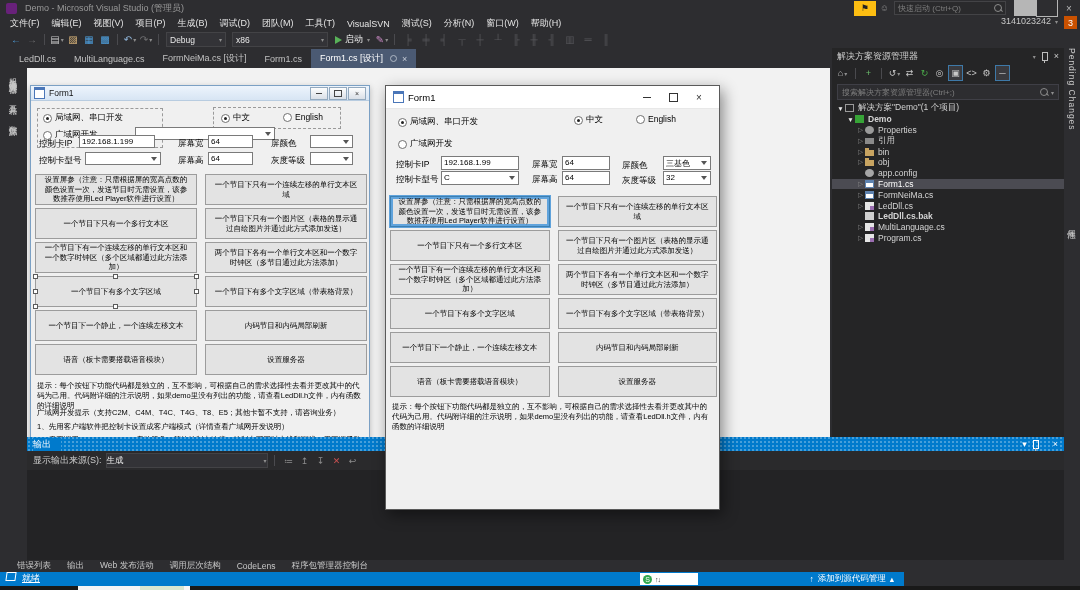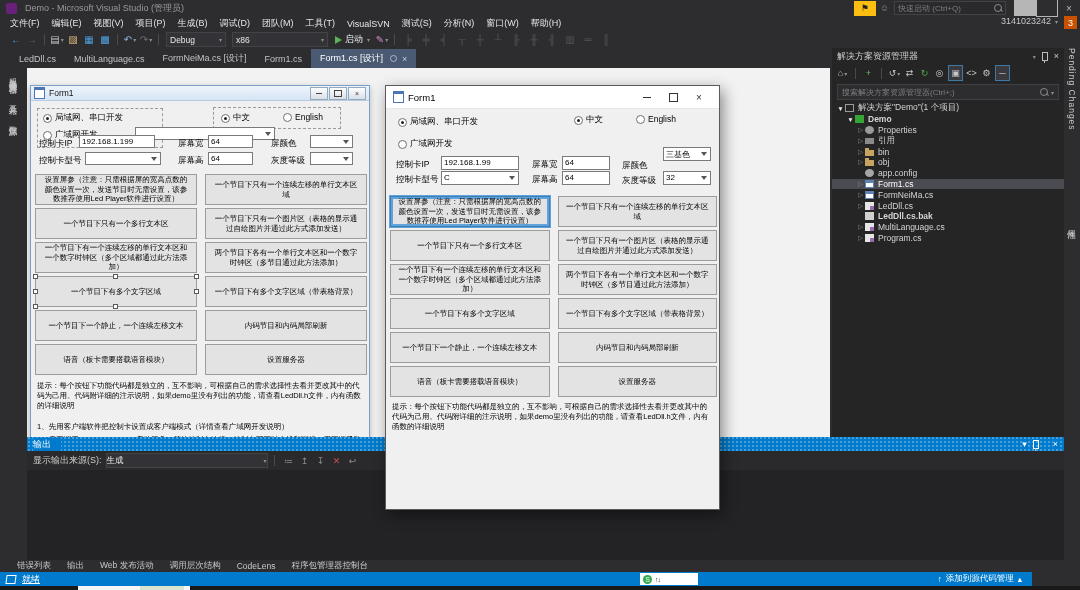--- a/index.html
+++ b/index.html
@@ -112,21 +112,21 @@
   .out-title .t{background:#007ACC;padding-right:10px;}
   .out-title .sp{flex:1;}
   .oti{margin-left:8px;font-size:9px;color:#FFF;background:#007ACC;}
   .out-bar{height:19px;display:flex;align-items:center;padding:0 6px;background:#2A2A2C;color:#CCC;}
   .out-combo{width:160px;height:13px;margin-left:4px;border:1px solid #434346;background:#333337;color:#E8E8E8;font-size:8.5px;display:flex;align-items:center;justify-content:space-between;padding:0 0;}
   .obi{min-width:14px;height:14px;display:flex;align-items:center;justify-content:center;font-size:9px;color:#8E8E8E;margin:0 1px;}
   .out-body{height:90px;background:#232325;}
   
   .btabs{position:absolute;left:0;top:560px;width:1080px;height:12px;display:flex;align-items:center;padding-left:17px;gap:16px;}
   .btab{font-size:8.5px;color:#C8C8C8;white-space:nowrap;}
-  .status{position:absolute;left:0;top:572px;width:1032px;height:14px;background:#007ACC;display:flex;align-items:center;color:#FFF;z-index:30;text-decoration:underline;}
+  .status{position:absolute;left:0;top:572px;width:904px;height:14px;background:#007ACC;display:flex;align-items:flex-start;color:#FFF;z-index:30;text-decoration:underline;}
   .st-ico{width:8px;height:7px;border:1px solid #fff;margin:0 6px 0 6px;transform:skewX(-8deg);}
   .svnbox{position:absolute;left:640px;top:1px;width:52px;height:12px;background:#fff;display:flex;align-items:center;gap:3px;padding:0 3px;color:#222;}
   .svns{width:9px;height:9px;border-radius:50%;background:#2FA84F;color:#fff;font-size:7px;display:flex;align-items:center;justify-content:center;}
   .svnarr{font-size:7px;color:#333;letter-spacing:-1px;}
   .st-r{position:absolute;right:10px;top:0;height:14px;display:flex;align-items:center;gap:4px;font-size:8.5px;color:#FFF;}
   .taskbar{position:absolute;left:0;top:586px;width:1080px;height:4px;background:#191919;}
   .taskbar .w1{position:absolute;left:78px;width:112px;height:4px;background:#F5F5F5;}
   .taskbar .w2{position:absolute;left:140px;width:44px;height:4px;background:#D8E6D0;}
 </style>
 </head>
@@ -292,20 +292,21 @@
           <div class="fbtn">两个节目下各有一个单行文本区和一个数字时钟区（多节目通过此方法添加）</div>
           <div class="fbtn">一个节目下有多个文字区域<span class="hd nw"></span><span class="hd n"></span><span class="hd ne"></span><span class="hd w"></span><span class="hd e"></span><span class="hd sw"></span><span class="hd s"></span></div>
           <div class="fbtn">一个节目下有多个文字区域（带表格背景）</div>
           <div class="fbtn">一个节目下一个静止，一个连续左移文本</div>
           <div class="fbtn">内码节目和内码局部刷新</div>
           <div class="fbtn">语音（板卡需要搭载语音模块）</div>
           <div class="fbtn">设置服务器</div>
         </div>
 
       <div class="hint" style="left:6px;top:295px;width:328px;">提示：每个按钮下功能代码都是独立的，互不影响，可根据自己的需求选择性去看并更改其中的代码为己用。代码附详细的注示说明，如果demo里没有列出的功能，请查看LedDll.h文件，内有函数的详细说明</div>
+      <div class="hint" style="left:6px;top:322px;width:328px;">广域网开发提示（支持C2M、C4M、T4C、T4G、T8、E5；其他卡暂不支持，请咨询业务）</div>
       <div class="hint" style="left:6px;top:336px;width:328px;">1、先用客户端软件把控制卡设置成客户端模式（详情查看广域网开发说明）</div>
       <div class="hint" style="left:6px;top:349px;width:328px;">2、需要调用LV_LedInitServer启动服务，等待控制卡连接，控制卡可同时上线和下线，用回调函数LedServerCallback监听。</div>
     </div>
   </div>
 
   <div class="form rf">
     <div class="r-title">
       <span class="formico"></span>
       <span>Form1</span>
       <span class="sp"></span>
@@ -332,21 +333,21 @@
     <div class="rd" style="left:250px;top:28px;">
         <span class="c"></span>
         <span>English</span>
       </div>
 
     <div class="flbl" style="left:10px;top:73px;">控制卡IP</div>
     <div class="tb2" style="left:55px;top:70px;width:78px;height:14px;">192.168.1.99</div>
     <div class="flbl" style="left:146px;top:73px;">屏幕宽</div>
     <div class="tb2" style="left:176px;top:70px;width:48px;height:14px;">64</div>
     <div class="flbl" style="left:236px;top:74px;">屏颜色</div>
-    <div class="cb2" style="left:277px;top:61px;width:48px;height:14px;">三基色</div>
+    <div class="cb2" style="left:277px;top:70px;width:48px;height:14px;">三基色</div>
 
     <div class="flbl" style="left:10px;top:88px;">控制卡型号</div>
     <div class="cb2" style="left:55px;top:85px;width:78px;height:14px;">C</div>
     <div class="flbl" style="left:146px;top:88px;">屏幕高</div>
     <div class="tb2" style="left:176px;top:85px;width:48px;height:14px;">64</div>
     <div class="flbl" style="left:236px;top:89px;">灰度等级</div>
     <div class="cb2" style="left:277px;top:85px;width:48px;height:14px;">32</div>
 
     <div class="bgrid" id="running-grid" style="left:4px;top:110px;width:327px;">
         <div class="fbtn focus">设置屏参（注意：只需根据屏的宽高点数的颜色设置一次，发送节目时无需设置，该参数推荐使用Led Player软件进行设置）</div>

